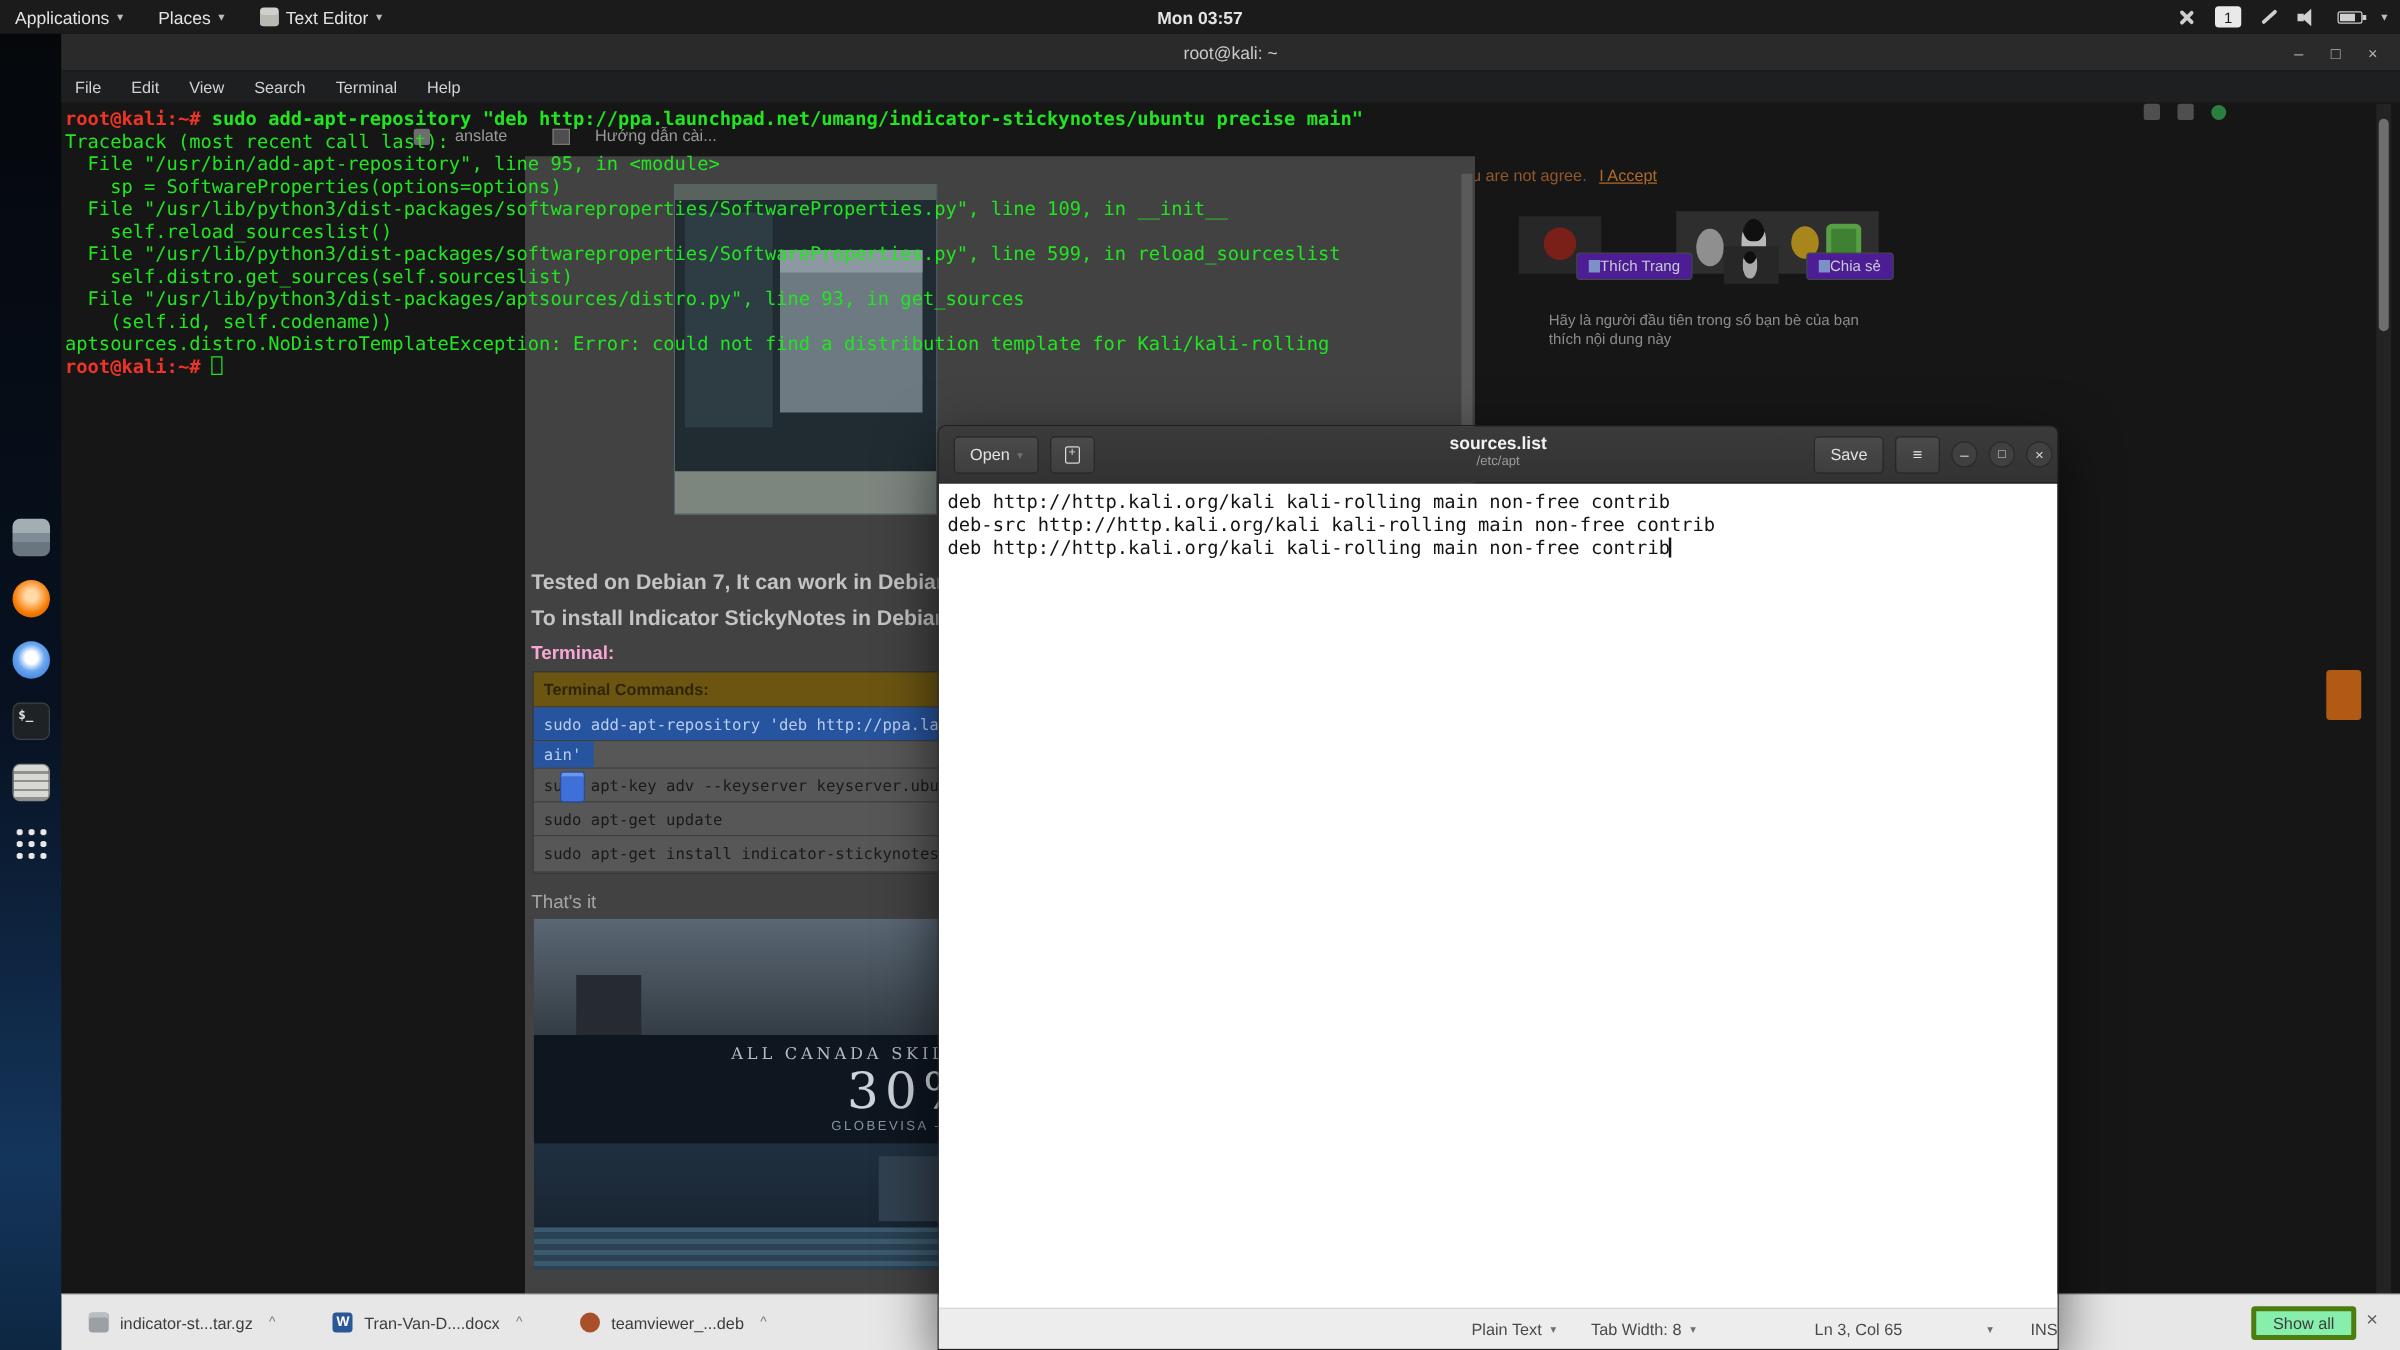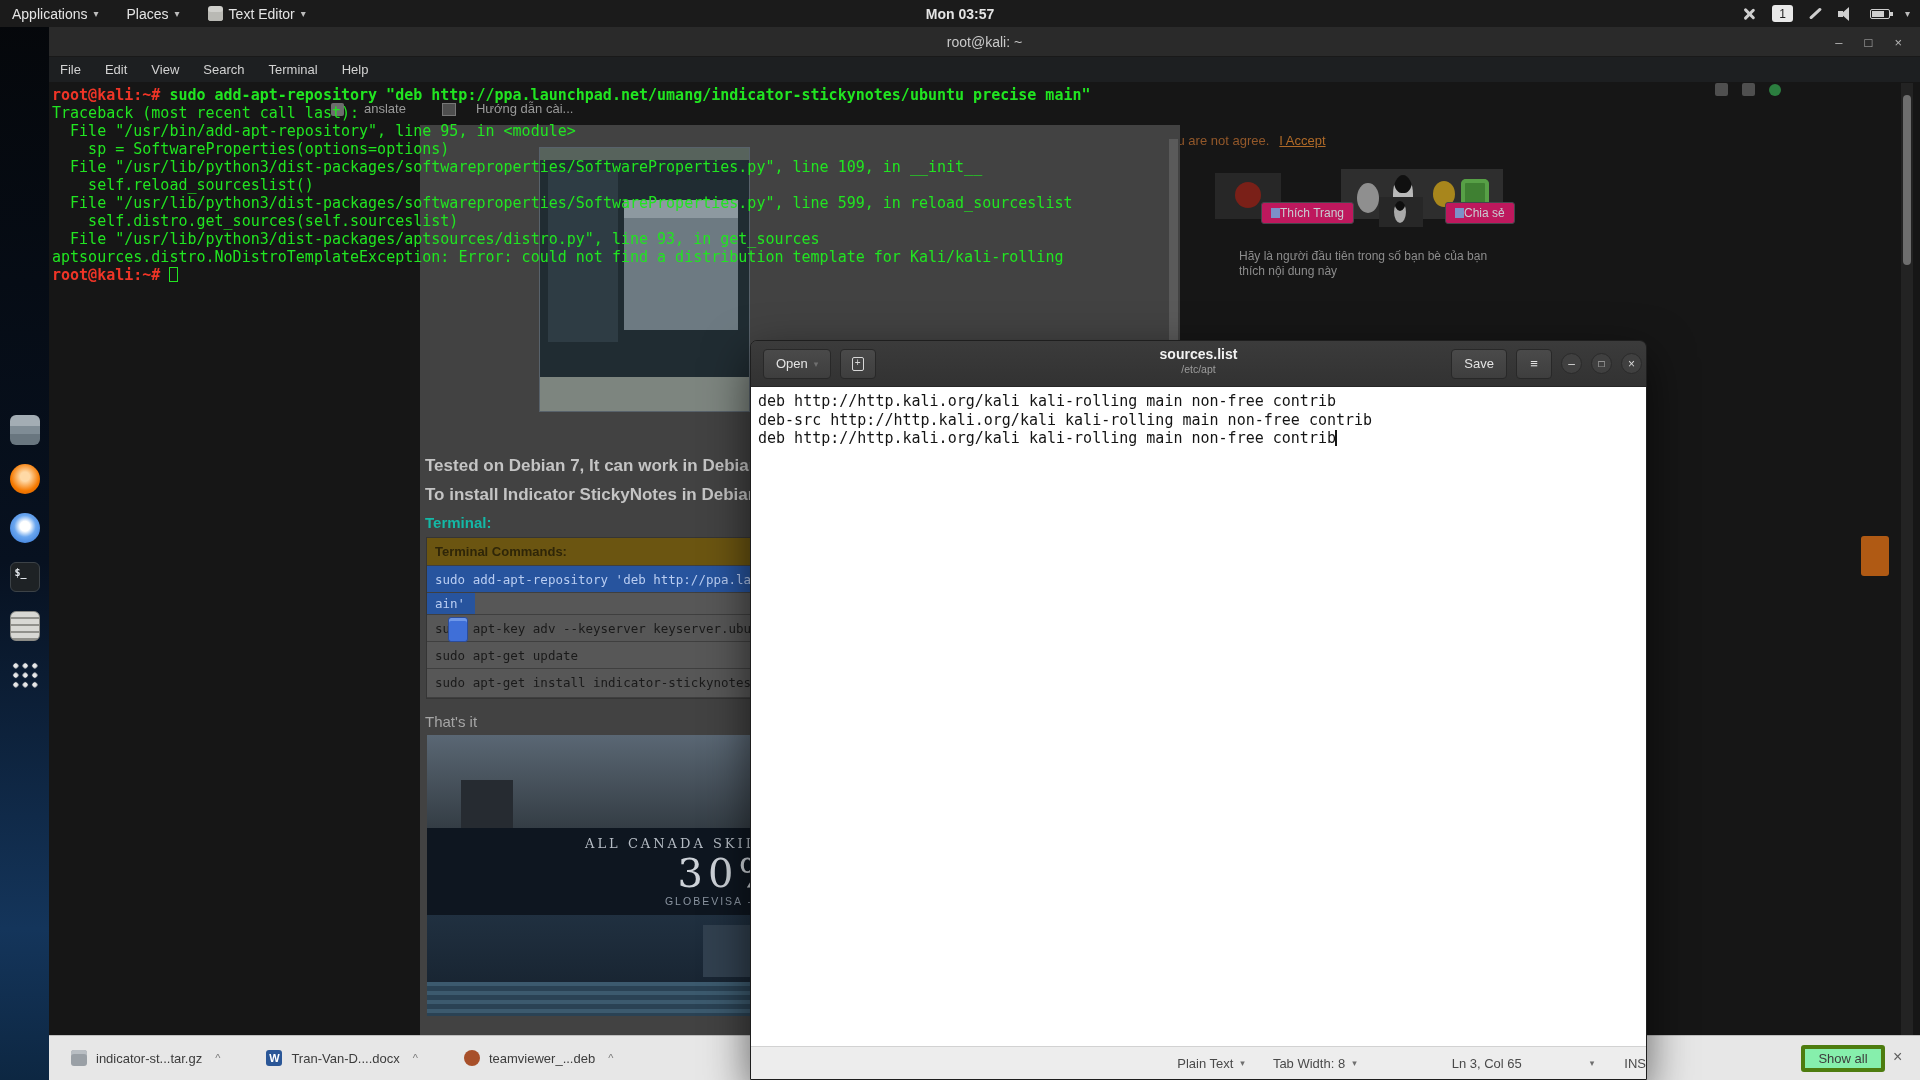--- a/index.html
+++ b/index.html
@@ -60,21 +60,21 @@
   .bw-column{position:absolute;left:371px;top:98px;width:760px;height:910px;background:#424242}
 
   .bw-thumb{position:absolute;left:119px;top:22px;width:211px;height:265px;background:#202c32;border:1px solid #58626b}
   .th-top{position:absolute;left:0;top:0;right:0;height:12px;background:#57635c}
   .th-b1{position:absolute;left:8px;top:22px;width:70px;height:172px;background:#2e3c44}
   .th-b2{position:absolute;left:84px;top:52px;width:114px;height:130px;background:#6d7a82;
     box-shadow:inset 0 18px 0 #8d99a0}
   .th-bot{position:absolute;left:0;bottom:0;right:0;height:34px;background:#7d857f}
 
   .bw-h{position:absolute;left:5px;font-weight:bold;color:#c4c4c4;font-size:17px;white-space:nowrap}
-  .bw-h3{font-size:15px;color:#14b8a6}
+  .bw-h3{font-size:15px;color:#f9a8d4}
   .bw-table{position:absolute;left:6px;top:412px;width:742px;border:1px solid #353535;
     font-family:"DejaVu Sans Mono",monospace;font-size:12.5px}
   .tb-hdr{height:28px;background:#6b5511;color:#2f2608;font-family:"Liberation Sans",sans-serif;
     font-weight:bold;font-size:13px;padding:6px 8px;border-bottom:1px solid #3f3f3f}
   .tb-row{height:27px;padding:6px 8px;background:#575757;color:#1a1a1a;border-bottom:1px solid #3f3f3f;white-space:nowrap;overflow:hidden}
   .tb-sel{background:#27549e;color:#b9cdf2}
   .tb-row2{height:22px;padding:0;background:#575757;border-bottom:1px solid #3f3f3f;display:flex}
   .tb-chip{width:48px;height:100%;background:#27549e;color:#b9cdf2;padding:3px 0 0 8px}
   .tb-clip{position:absolute;left:21px;top:79px;width:20px;height:25px;background:#3f6fd8;
     border:1px solid #2a4c9c;border-radius:3px;box-shadow:inset 0 3px 0 #6f97e8;z-index:2}
@@ -100,21 +100,21 @@
 
   .fb-img1{position:absolute;left:1166px;top:146px;width:66px;height:46px;background:#272727}
   .fb-red{position:absolute;left:20px;top:9px;width:26px;height:26px;border-radius:50%;background:#7a2018}
   .fb-img2{position:absolute;left:1292px;top:142px;width:162px;height:50px;background:#2e2e2e;overflow:hidden}
   .fb-peng{position:absolute;left:52px;top:6px;width:20px;height:38px;border-radius:50% 50% 42% 42%;background:#101010;
     box-shadow:inset 0 -20px 0 #b9b9b9}
   .fb-egg{position:absolute;left:16px;top:14px;width:22px;height:30px;border-radius:50%;background:#8f8f8f}
   .fb-mint{position:absolute;right:14px;top:10px;width:28px;height:28px;border-radius:5px;background:#3f8032;
     box-shadow:inset 0 0 0 4px #57a046}
   .fb-yellow{position:absolute;left:92px;top:12px;width:22px;height:26px;border-radius:50%;background:#a8861c}
-  .fb-btn{position:absolute;height:22px;padding:0 9px;background:#be185d;border:1px solid #43464b;border-radius:3px;
+  .fb-btn{position:absolute;height:22px;padding:0 9px;background:#4c1d95;border:1px solid #43464b;border-radius:3px;
     color:#c9ccd2;font-size:12px;display:flex;align-items:center;gap:6;white-space:nowrap}
   .fb-flag{width:9px;height:10px;background:#7d90c8}
   .fb-thumb{position:absolute;left:1330px;top:170px;width:44px;height:30px;background:#272727}
   .fb-thumb::after{content:"";position:absolute;left:15px;top:4px;width:12px;height:22px;border-radius:50%;
     background:#0e0e0e;box-shadow:inset 0 -12px 0 #a9a9a9}
   .fb-cap{position:absolute;left:1190px;top:222px;width:262px;color:#8c8c8c;font-size:12px;line-height:15px}
 
   .bw-strip{position:absolute;left:1120px;top:112px;width:9px;height:880px;background:#5a5a5a}
   .bw-scroll{position:absolute;left:1852px;top:56px;width:12px;height:952px;background:#232323}
   .bw-scroll::before{content:"";position:absolute;left:2px;top:12px;width:8px;height:170px;background:#6e6e6e;border-radius:4px}
@@ -346,20 +346,21 @@
   <div class="term-body">
     <div class="tline"><span class="tprompt">root@kali:~#</span><span class="tcmd">sudo add-apt-repository "deb http://ppa.launchpad.net/umang/indicator-stickynotes/ubuntu precise main"</span></div>
     <div class="tline">Traceback (most recent call last):</div>
     <div class="tline">  File "/usr/bin/add-apt-repository", line 95, in &lt;module&gt;</div>
     <div class="tline">    sp = SoftwareProperties(options=options)</div>
     <div class="tline">  File "/usr/lib/python3/dist-packages/softwareproperties/SoftwareProperties.py", line 109, in __init__</div>
     <div class="tline">    self.reload_sourceslist()</div>
     <div class="tline">  File "/usr/lib/python3/dist-packages/softwareproperties/SoftwareProperties.py", line 599, in reload_sourceslist</div>
     <div class="tline">    self.distro.get_sources(self.sourceslist)</div>
     <div class="tline">  File "/usr/lib/python3/dist-packages/aptsources/distro.py", line 93, in get_sources</div>
+    <div class="tline">    (self.id, self.codename))</div>
     <div class="tline">aptsources.distro.NoDistroTemplateException: Error: could not find a distribution template for Kali/kali-rolling</div>
     <div class="tline"><span class="tprompt">root@kali:~#</span><span class="tcursor"></span></div>
   </div>
 
   <div class="gedit">
     <div class="gd-header">
       <div class="gd-btn" style="margin-right:9px">
         <span>Open</span>
         <span class="st-caret">▾</span>
       </div>

